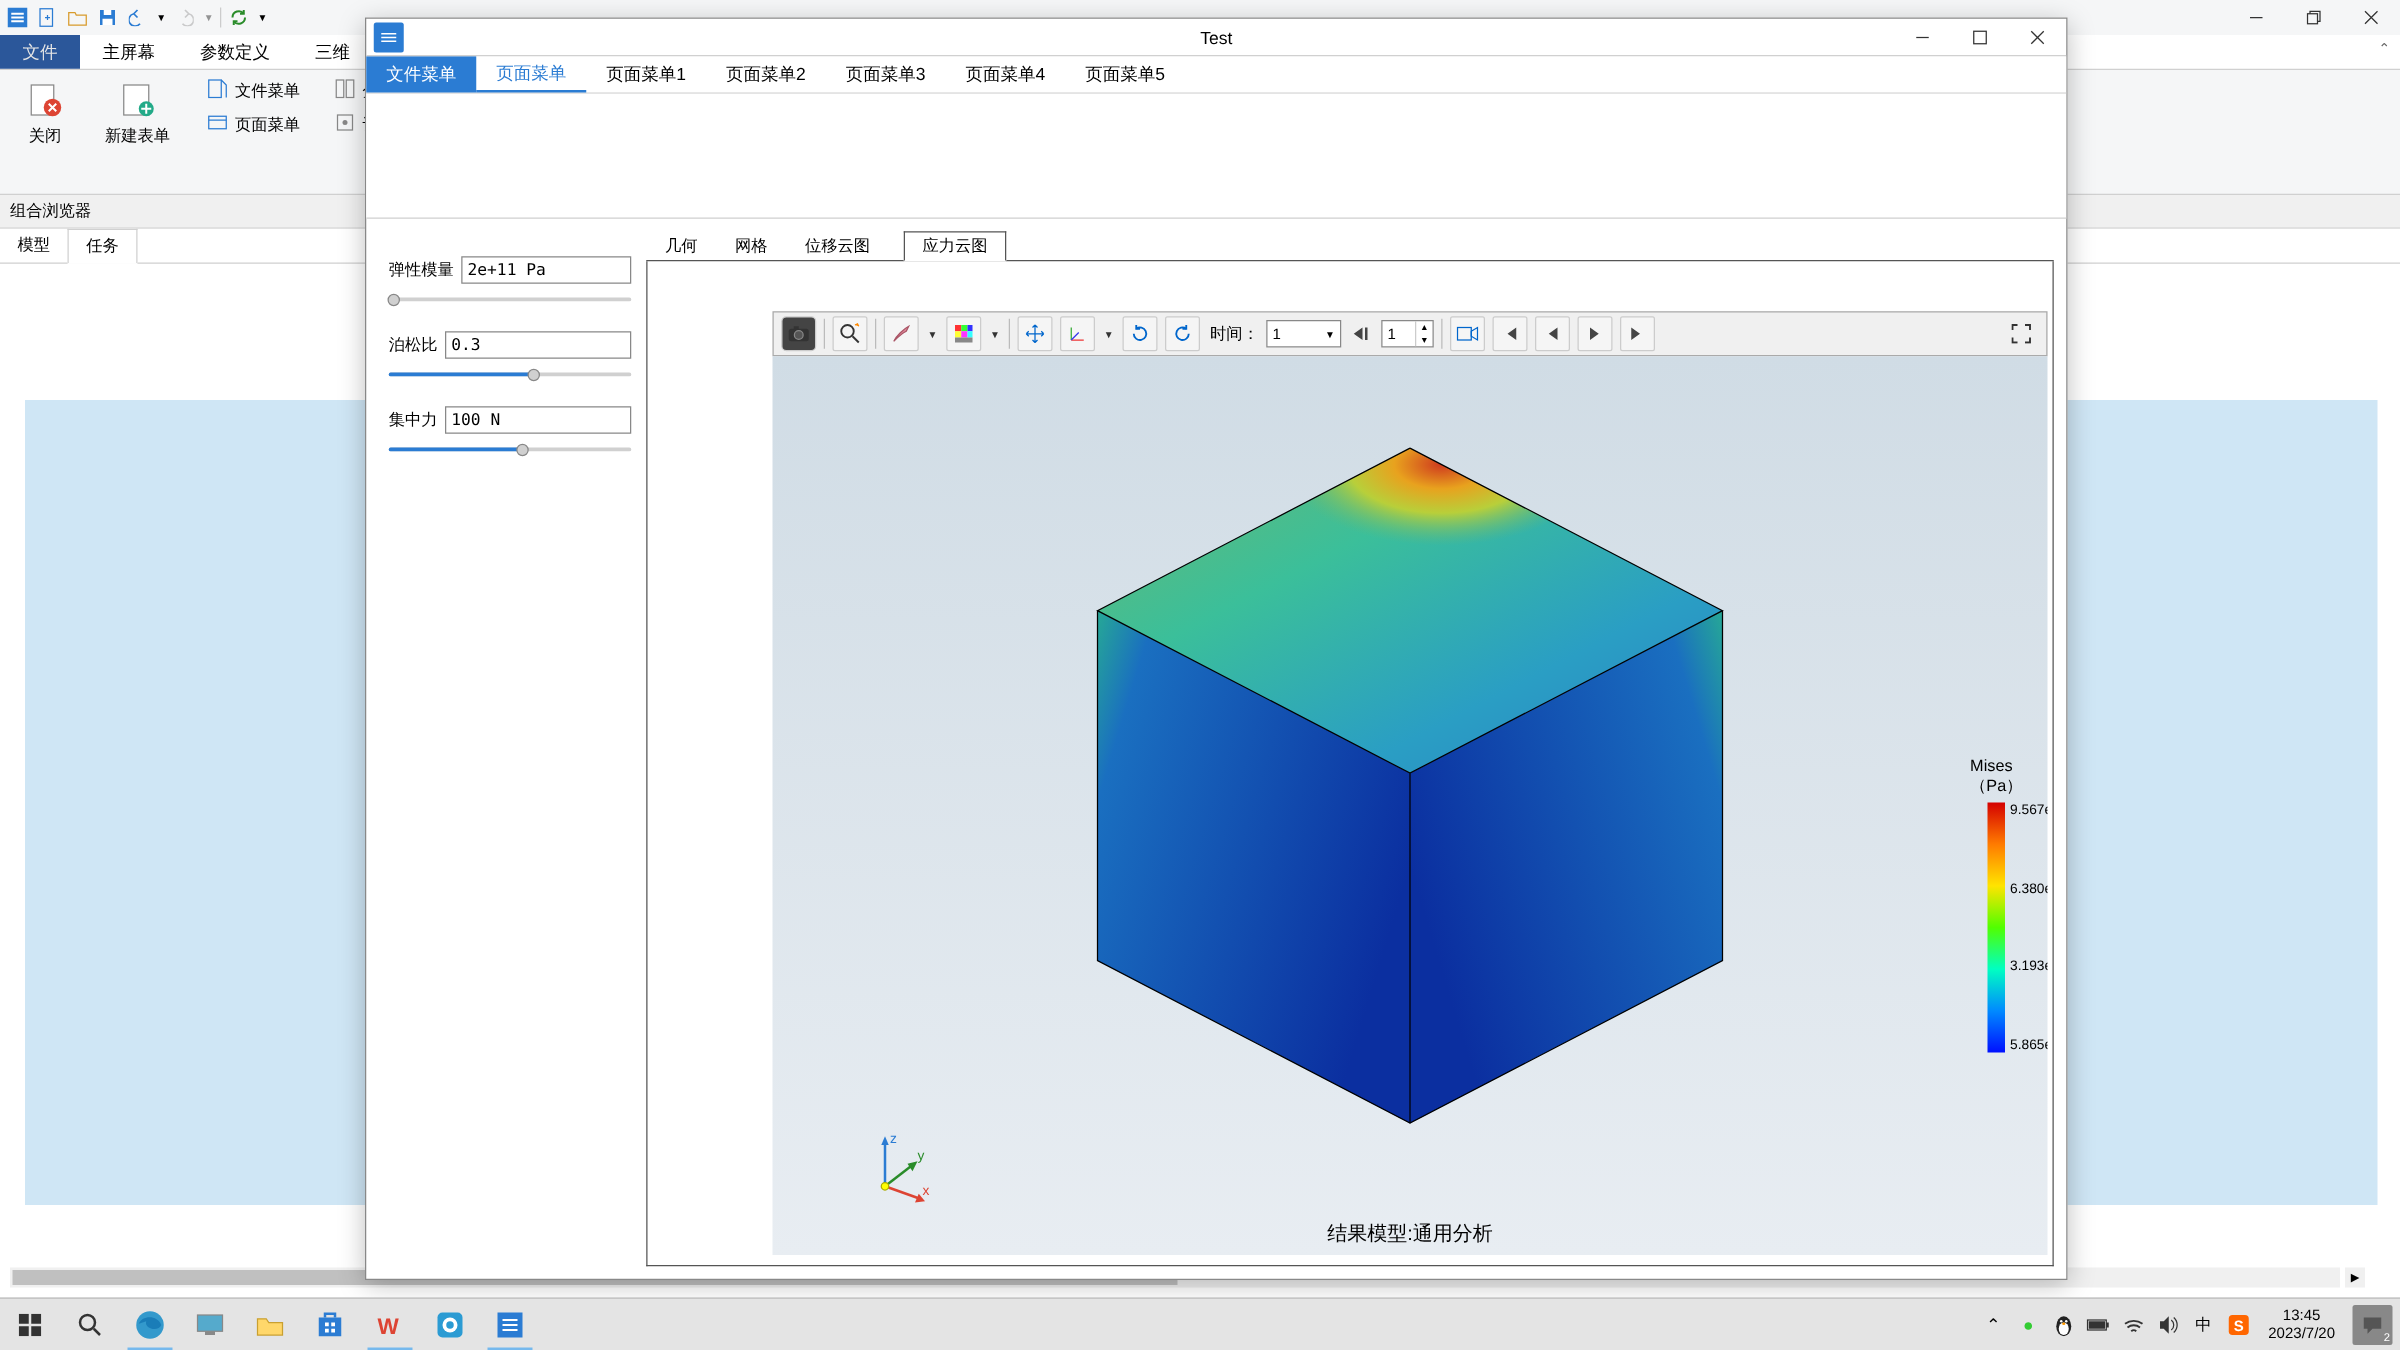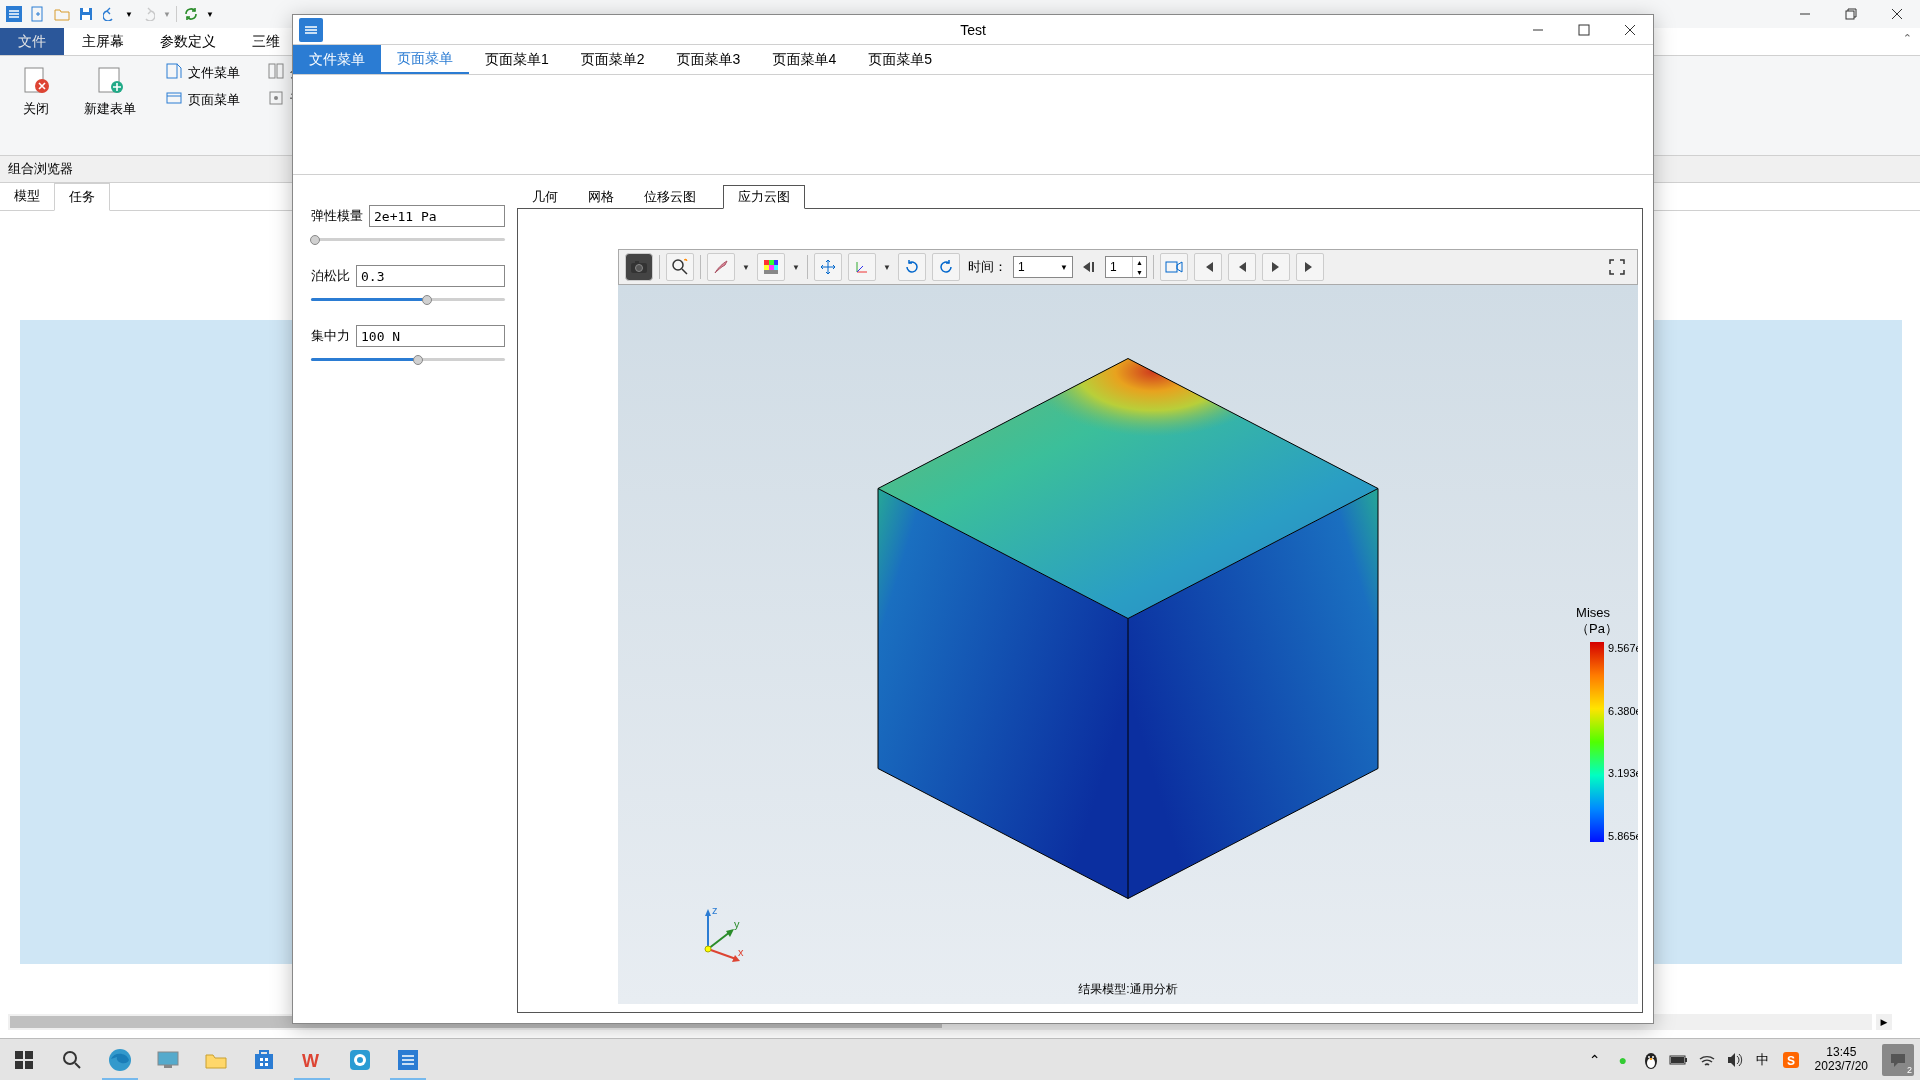--- a/index.html
+++ b/index.html
@@ -83,21 +83,21 @@
     .vtb-spin { width: 42px; height: 22px; border: 1px solid #888; background: #fff; display: flex; }
     .vtb-spin-val { flex: 1; display: flex; align-items: center; padding: 0 4px; font-size: 12px; }
     .vtb-spin-btns { width: 14px; display: flex; flex-direction: column; border-left: 1px solid #ccc; }
     .vtb-spin-btns div { flex: 1; display: flex; align-items: center; justify-content: center; font-size: 7px; cursor: pointer; }
     
     
     .viewport { position: absolute; left: 100px; right: 4px; top: 76px; bottom: 8px; background: linear-gradient(#d0dce5, #e8edf2); overflow: hidden; }
     .cube-wrap { position: absolute; left: 50%; top: 48%; transform: translate(-50%, -50%); }
     .cube-svg { width: 520px; height: 560px; }
     .axes-gizmo { position: absolute; left: 70px; bottom: 40px; width: 60px; height: 60px; }
-    .caption { position: absolute; bottom: 6px; left: 50%; transform: translateX(-50%); font-size: 12px; }
+    .caption { position: absolute; bottom: 6px; left: 50%; transform: translateX(-50%); font-size: 16px; }
     .legend { position: absolute; right: 20px; top: 320px; text-align: left; font-size: 13px; }
     .legend-bar { width: 14px; height: 200px; margin: 4px auto; background: linear-gradient(to bottom, #d40000, #ff7b00, #ffe400, #51ff00, #00ffc2, #008aff, #0010ff); position: relative; }
     .legend-ticks { position: absolute; left: 18px; top: 0; bottom: 0; display: flex; flex-direction: column; justify-content: space-between; white-space: nowrap; font-size: 11px; font-family: monospace; }
     
     
     .taskbar { position: absolute; left: 0; right: 0; bottom: 0; height: 42px; background: #e4e4e4; border-top: 1px solid #bbb; display: flex; align-items: center; z-index: 100; }
     .tb-left { display: flex; align-items: center; height: 100%; }
     .tb-btn { width: 48px; height: 42px; display: flex; align-items: center; justify-content: center; cursor: pointer; position: relative; }
     .tb-btn.active::after { content: ""; position: absolute; bottom: 0; left: 6px; right: 6px; height: 3px; background: #76b9ed; }
     .tb-right { position: absolute; right: 0; display: flex; align-items: center; gap: 8px; padding: 0 6px; }

